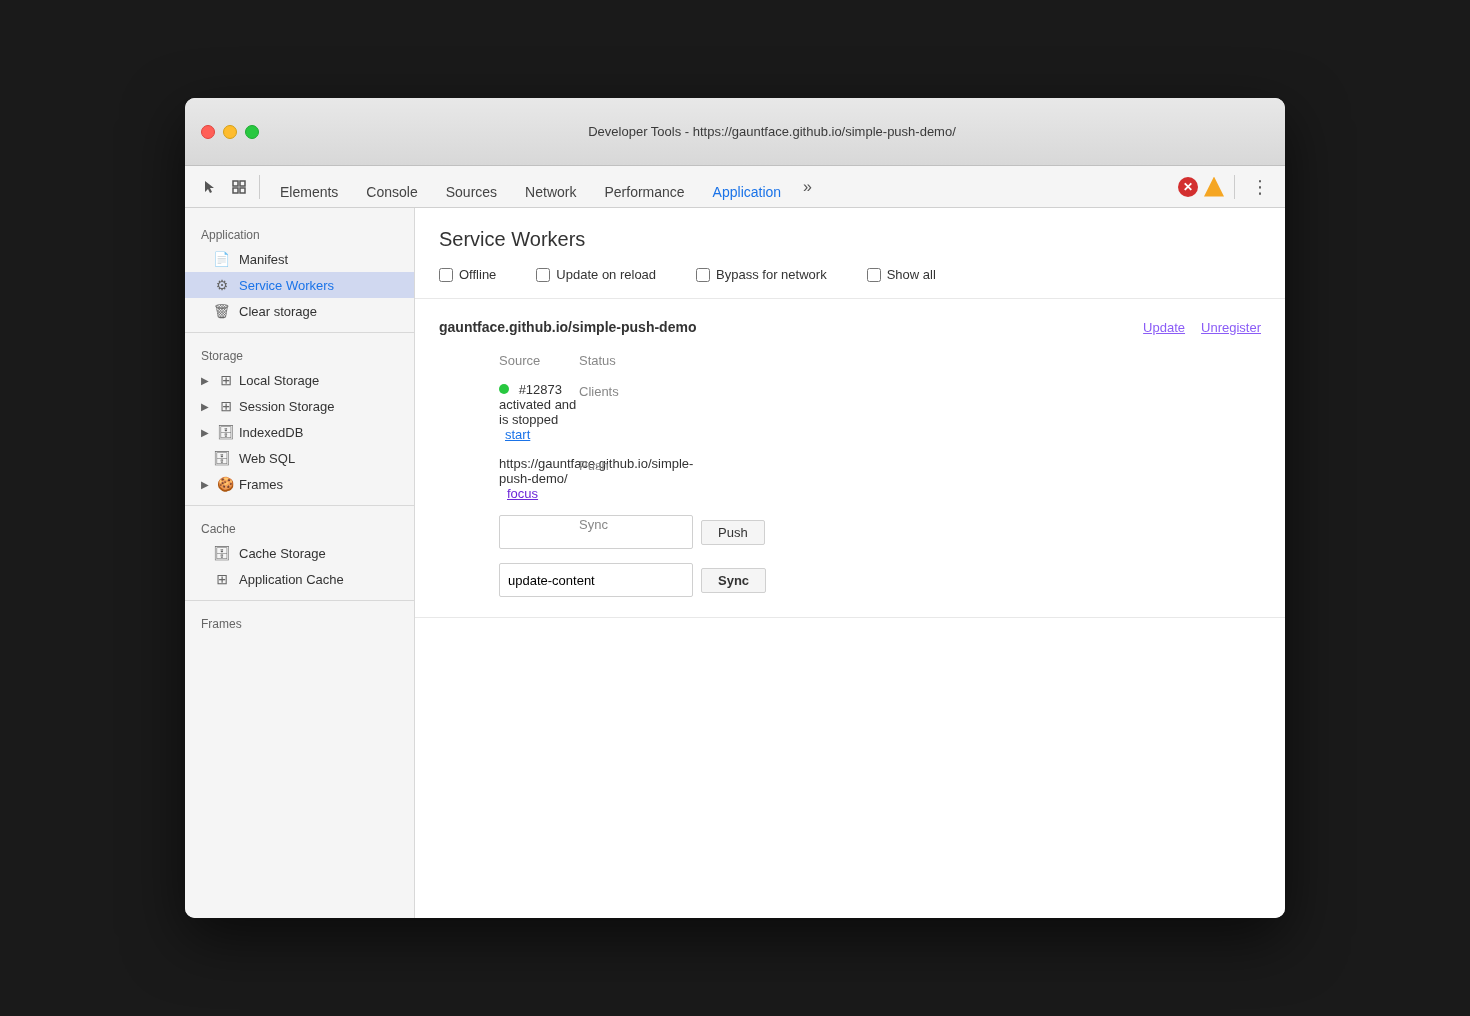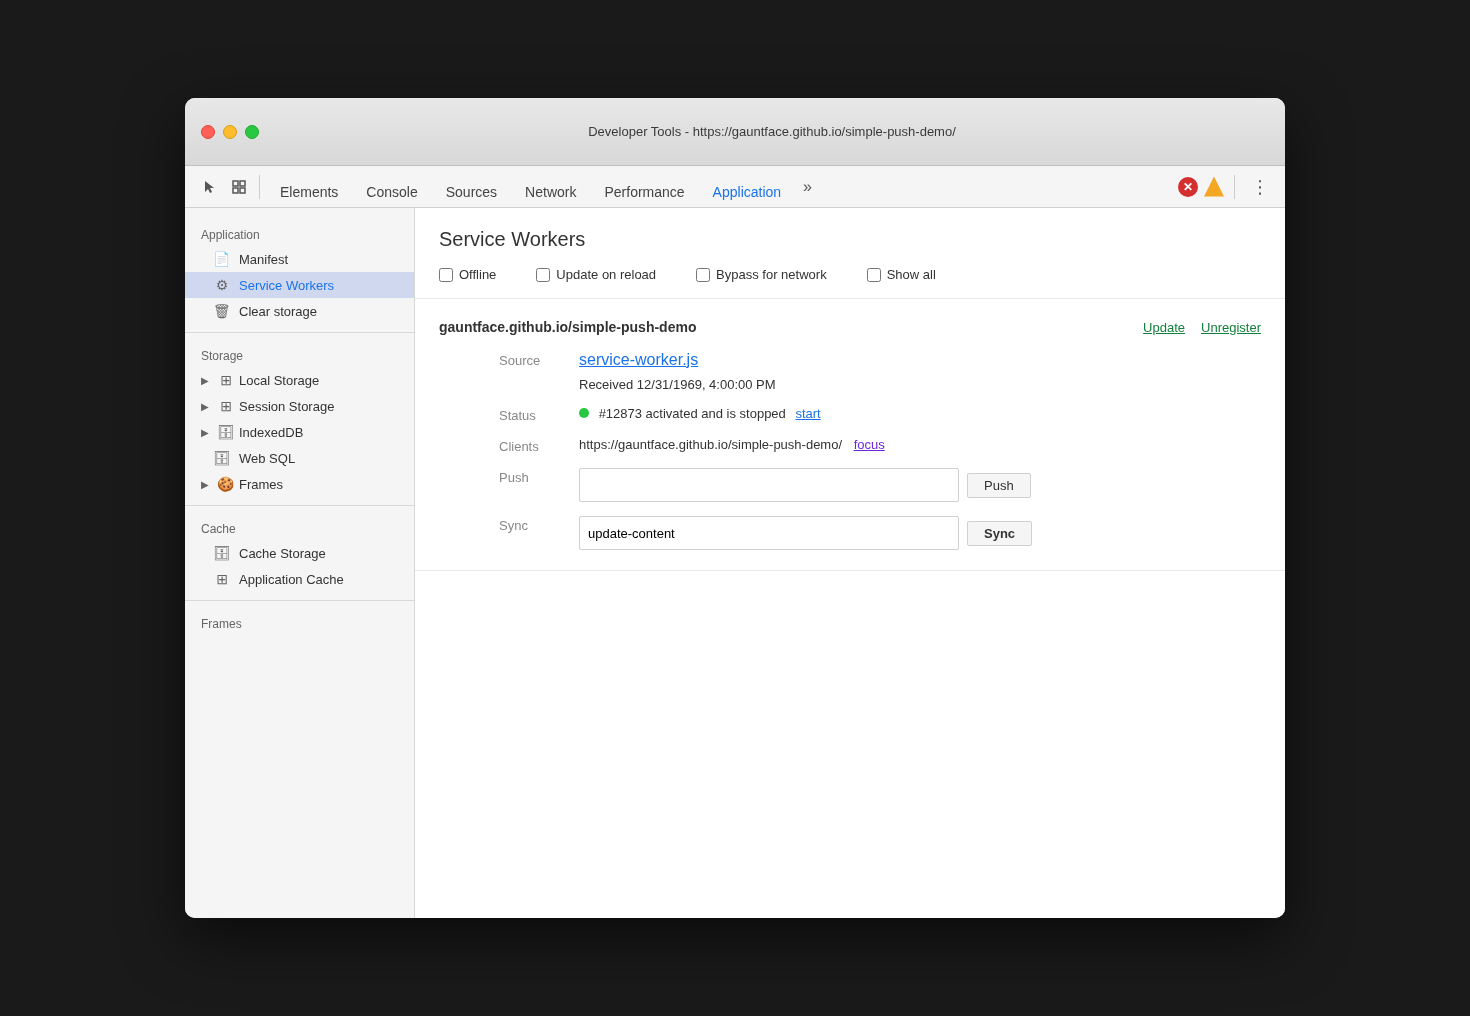--- a/index.html
+++ b/index.html
@@ -287,21 +287,21 @@
       align-items: center;
       justify-content: space-between;
     }
 
     .sw-domain-links {
       display: flex;
       gap: 16px;
     }
 
     .sw-link {
-      color: #15803d;
+      color: #8b5cf6;
       text-decoration: underline;
       font-size: 13px;
       font-weight: 400;
       cursor: pointer;
     }
 
     .sw-details {
       display: grid;
       grid-template-columns: 80px 1fr;
       gap: 14px 0;
@@ -546,26 +546,20 @@
           <strong>gauntface.github.io/simple-push-demo</strong>
           <div class="sw-domain-links">
             <span class="sw-link">Update</span>
             <span class="sw-link">Unregister</span>
           </div>
         </div>
 
         <div class="sw-details">
 
           <div class="sw-label">Source</div>
-          <div class="source-group">
-            <span class="sw-value-link">service-worker.js</span>
-            <span class="sw-received">
-              <span>Received </span><span>12/31/1969, 4:00:00 PM</span>
-            </span>
-          </div>
 
           <div class="sw-label">Status</div>
           <div class="sw-value">
             <span class="status-dot"></span>
             <span class="status-text">#12873 activated and is stopped</span>
             <span class="status-start-link">start</span>
           </div>
 
           <div class="sw-label">Clients</div>
           <div class="sw-value">

